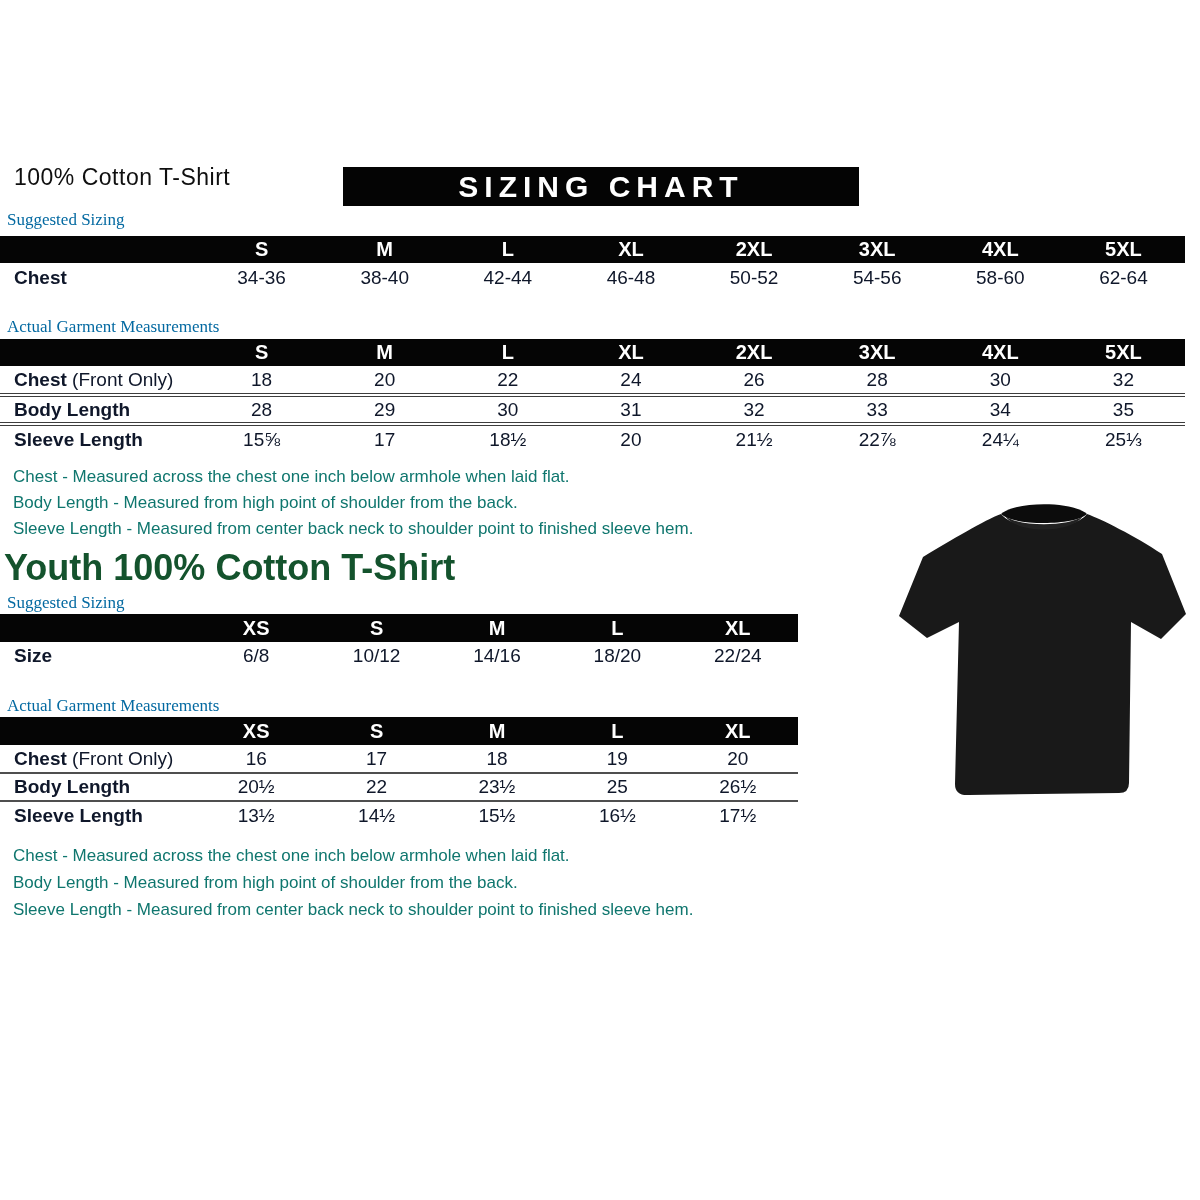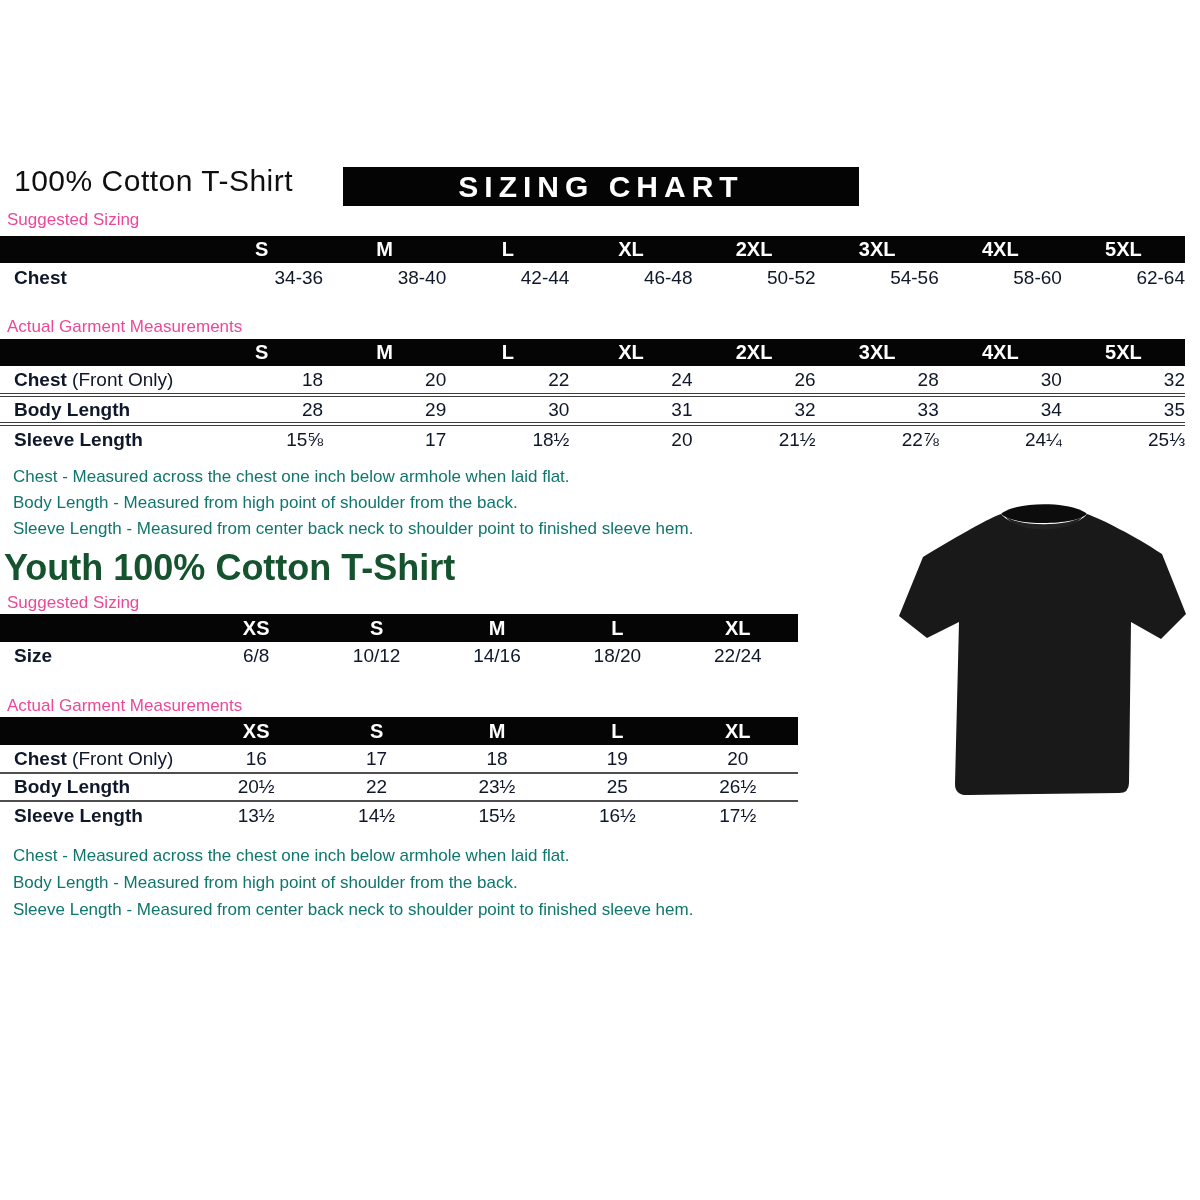--- a/index.html
+++ b/index.html
@@ -1,35 +1,35 @@
 <!DOCTYPE html>
 <html><head>
 <meta charset="utf-8">
 <style>
   * { margin:0; padding:0; box-sizing:border-box; }
   html,body { background:#fff; }
   body { font-family:"Liberation Sans", sans-serif; color:#141414; }
   .page { position:relative; width:1200px; height:1200px; background:#ffffff; overflow:hidden; }
 
-  .main-title { position:absolute; left:14px; top:164px; font-size:30px; font-weight:400; color:#0f0f0f; letter-spacing:0.5px; }
+  .main-title { position:absolute; left:14px; top:164px; font-size:23px; font-weight:400; color:#0f0f0f; letter-spacing:0.5px; }
   .banner { position:absolute; left:343px; top:167px; width:516px; height:39px; background:#040404; color:#ffffff;
             font-size:30px; font-weight:700; letter-spacing:6px; text-align:center; line-height:39px; }
-  .section-label { position:absolute; font-size:17px; color:#ec4899; }
+  .section-label { position:absolute; font-size:17px; color:#0369a1;font-family:Liberation Serif, serif; }
   .youth-title { position:absolute; left:4px; top:547px; font-size:36px; font-weight:700; color:#14532d; }
 
   table.sizetable { position:absolute; border-collapse:collapse; table-layout:fixed; }
   table.sizetable th { background:#050505; color:#ffffff; font-weight:700; font-size:20px; text-align:center; padding:0; }
   table.sizetable td { font-size:19px; text-align:center; vertical-align:middle; color:#0f172a; }
   td.rowlabel { text-align:left !important; padding-left:14px; }
   td.rowlabel .lbl { font-weight:700; }
   td.rowlabel .sfx { font-weight:400; }
 
   table.adult { left:0; width:1185px; }
   table.adult th { height:27px; }
-  table.adult td { height:29px;text-align:right; }
+  table.adult td { height:29px; }
   table.youth { left:0; width:798px; }
   table.youth th { height:28px; }
   table.youth td { height:28px; }
 
   tr.sep-double td { border-top:4px double #3d3d3d; }
   tr.sep-single td { border-top:2px solid #4f4f4f; }
 
   .notes { position:absolute; left:13px; font-size:17px; color:#0f766e; }
   .notes div { height:26px; line-height:26px; }
   .notes.youth-notes div { height:27px; line-height:27px; }

